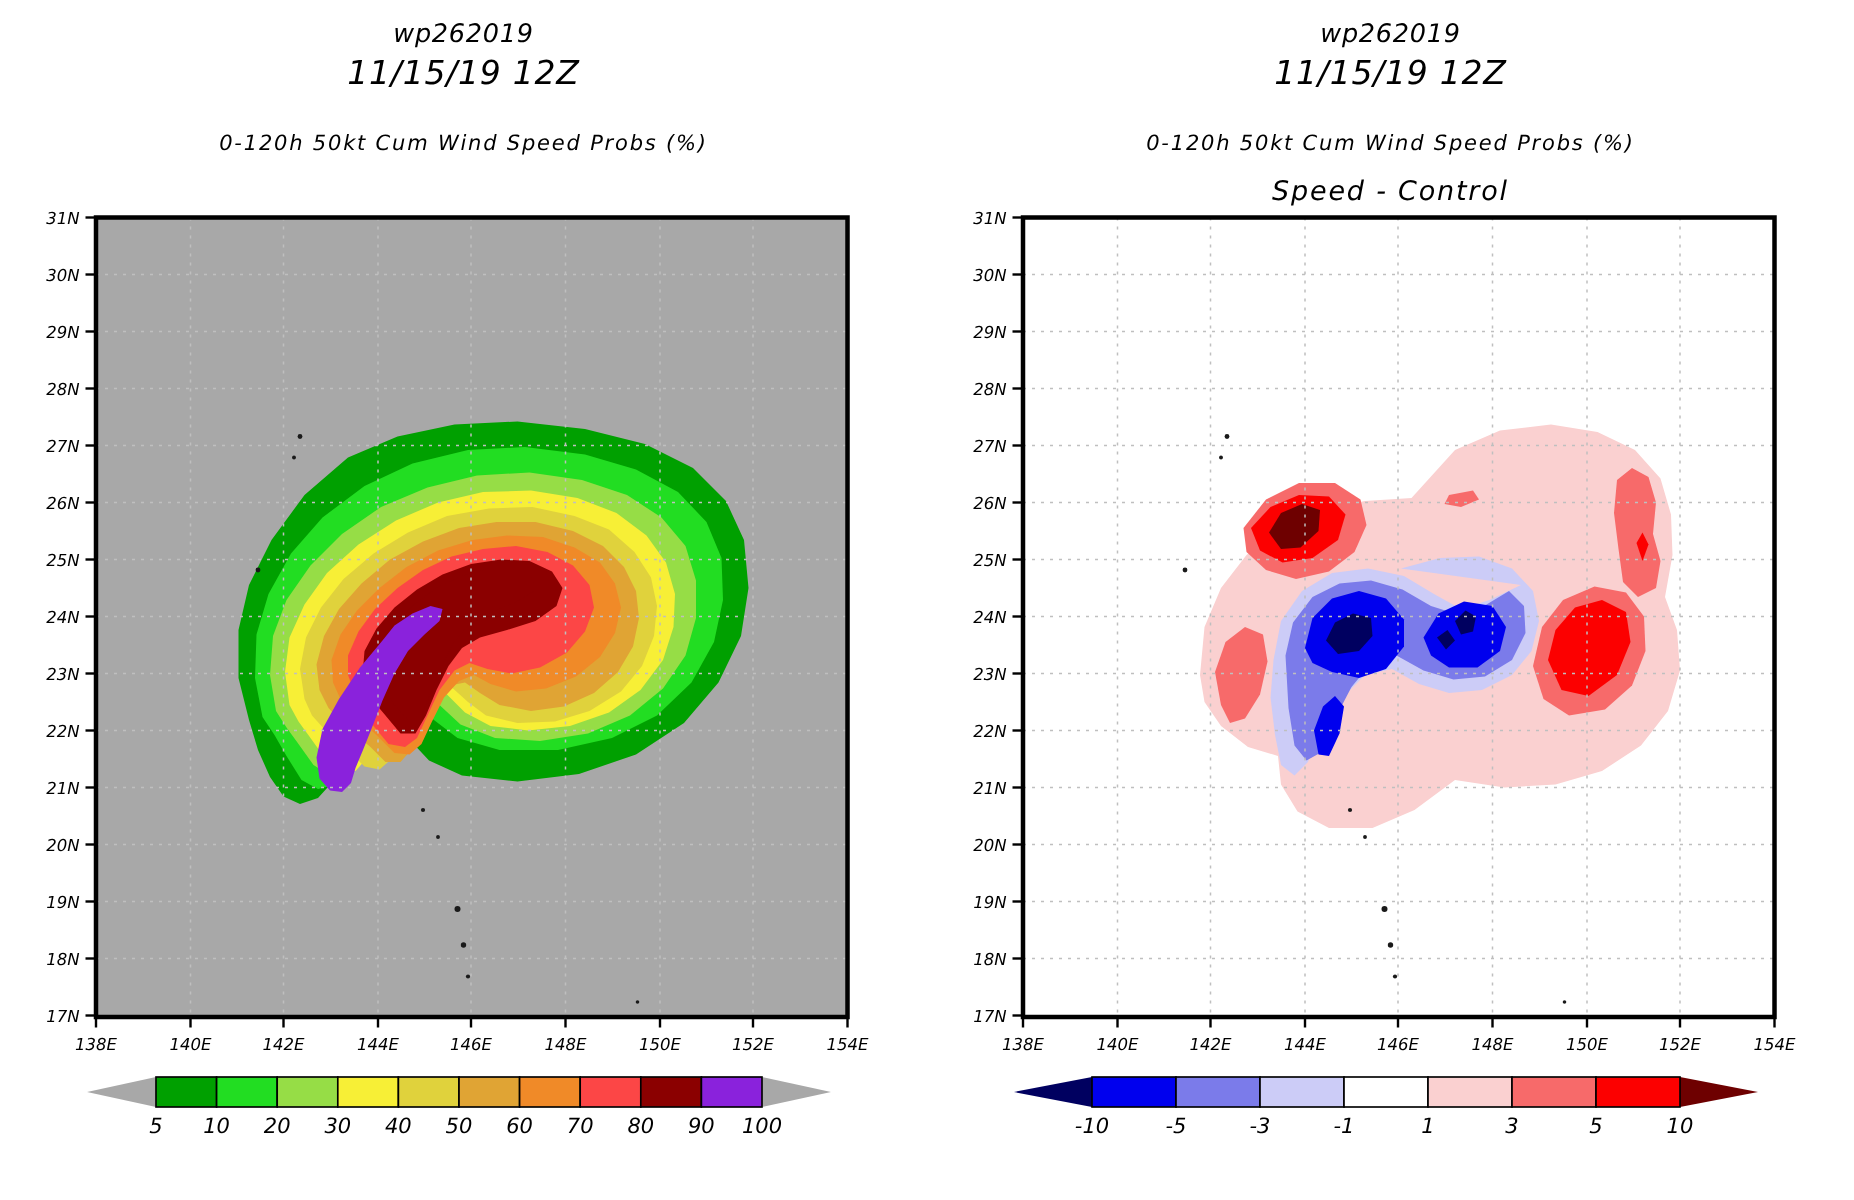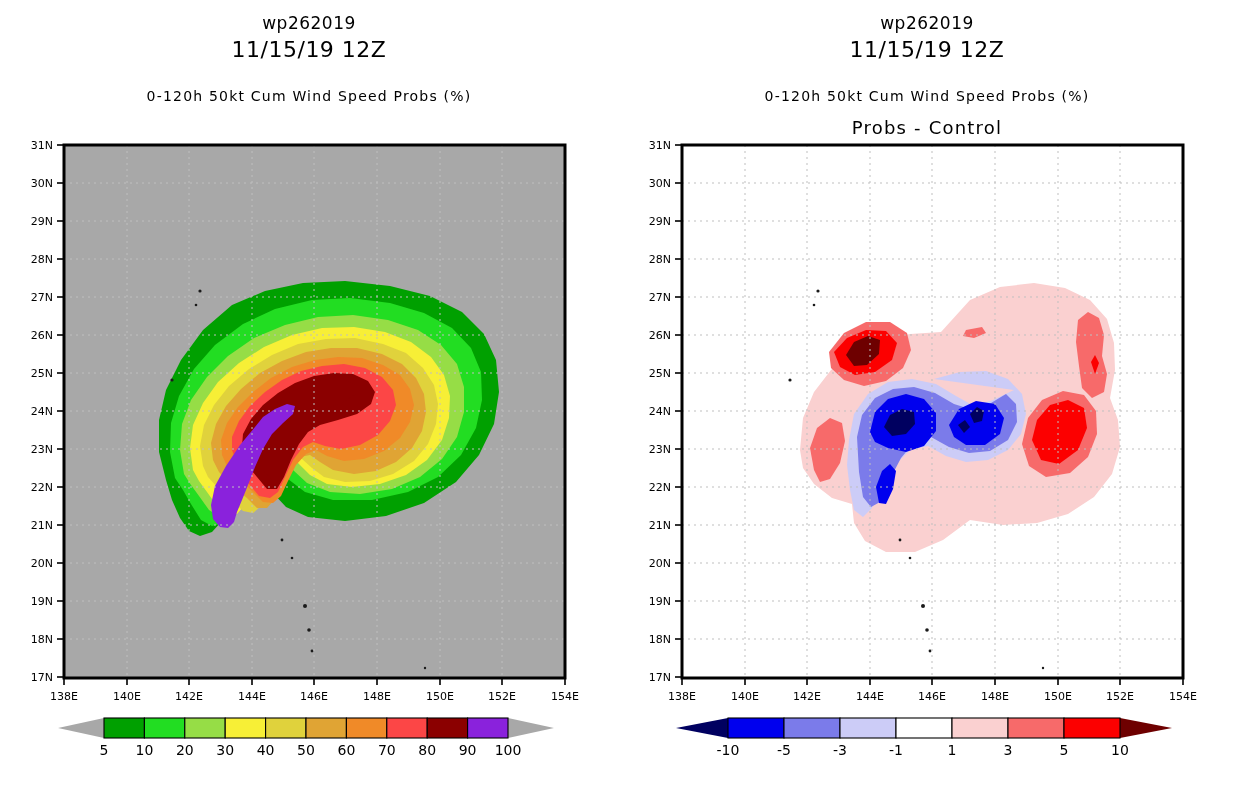--- a/index.html
+++ b/index.html
@@ -1,21 +1,21 @@
 <!DOCTYPE html>
 <html><head>
 <meta charset="utf-8">
 <style>
   html,body{margin:0;padding:0;}
   body{
     width:1236px;height:800px;background:#ffffff;
     font-family:"DejaVu Sans",sans-serif;
     overflow:hidden;position:relative;
   }
-  .panel{position:absolute;top:0;height:616px;width:618px;}
+  .panel{position:absolute;top:0;height:616px;width:618px;font-style:italic;}
   #panel-left{left:0;}
   #panel-right{left:618px;}
   .ttl{
     position:absolute;width:100%;text-align:center;
     font-family:"DejaVu Sans",sans-serif;
     color:#000;letter-spacing:.5px;
   }
   .ttl-id{top:13px;font-size:17px;}
   .ttl-date{top:37px;font-size:22px;}
   .ttl-main{top:88px;font-size:14px;letter-spacing:1.2px;}
@@ -241,21 +241,21 @@
           <text x="508.00" y="755" text-anchor="middle" class="cblabel">100</text>
         </g>
     </g>
   </svg>
 </div>
 
 <div class="panel" id="panel-right">
   <div class="ttl ttl-id">wp262019</div>
   <div class="ttl ttl-date">11/15/19 12Z</div>
   <div class="ttl ttl-main">0-120h 50kt Cum Wind Speed Probs (%)</div>
-  <div class="ttl ttl-sub">Probs - Control</div>
+  <div class="ttl ttl-sub">Speed - Control</div>
 
   <svg width="618" height="800" viewBox="0 0 618 800">
     <defs>
       <clipPath id="clipR">
           <rect x="64" y="145" width="501" height="533"></rect>
         </clipPath>
     </defs>
 
     <rect x="64" y="145" width="501" height="533" fill="#ffffff"></rect>
 

